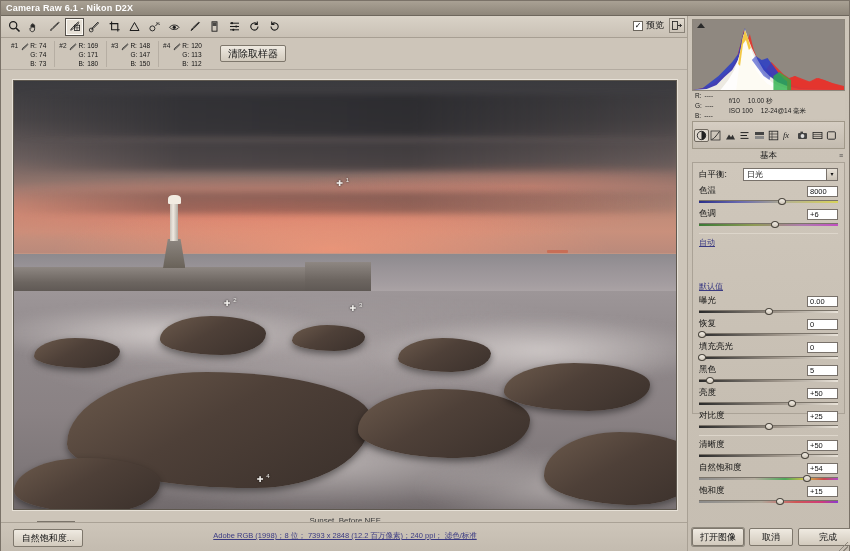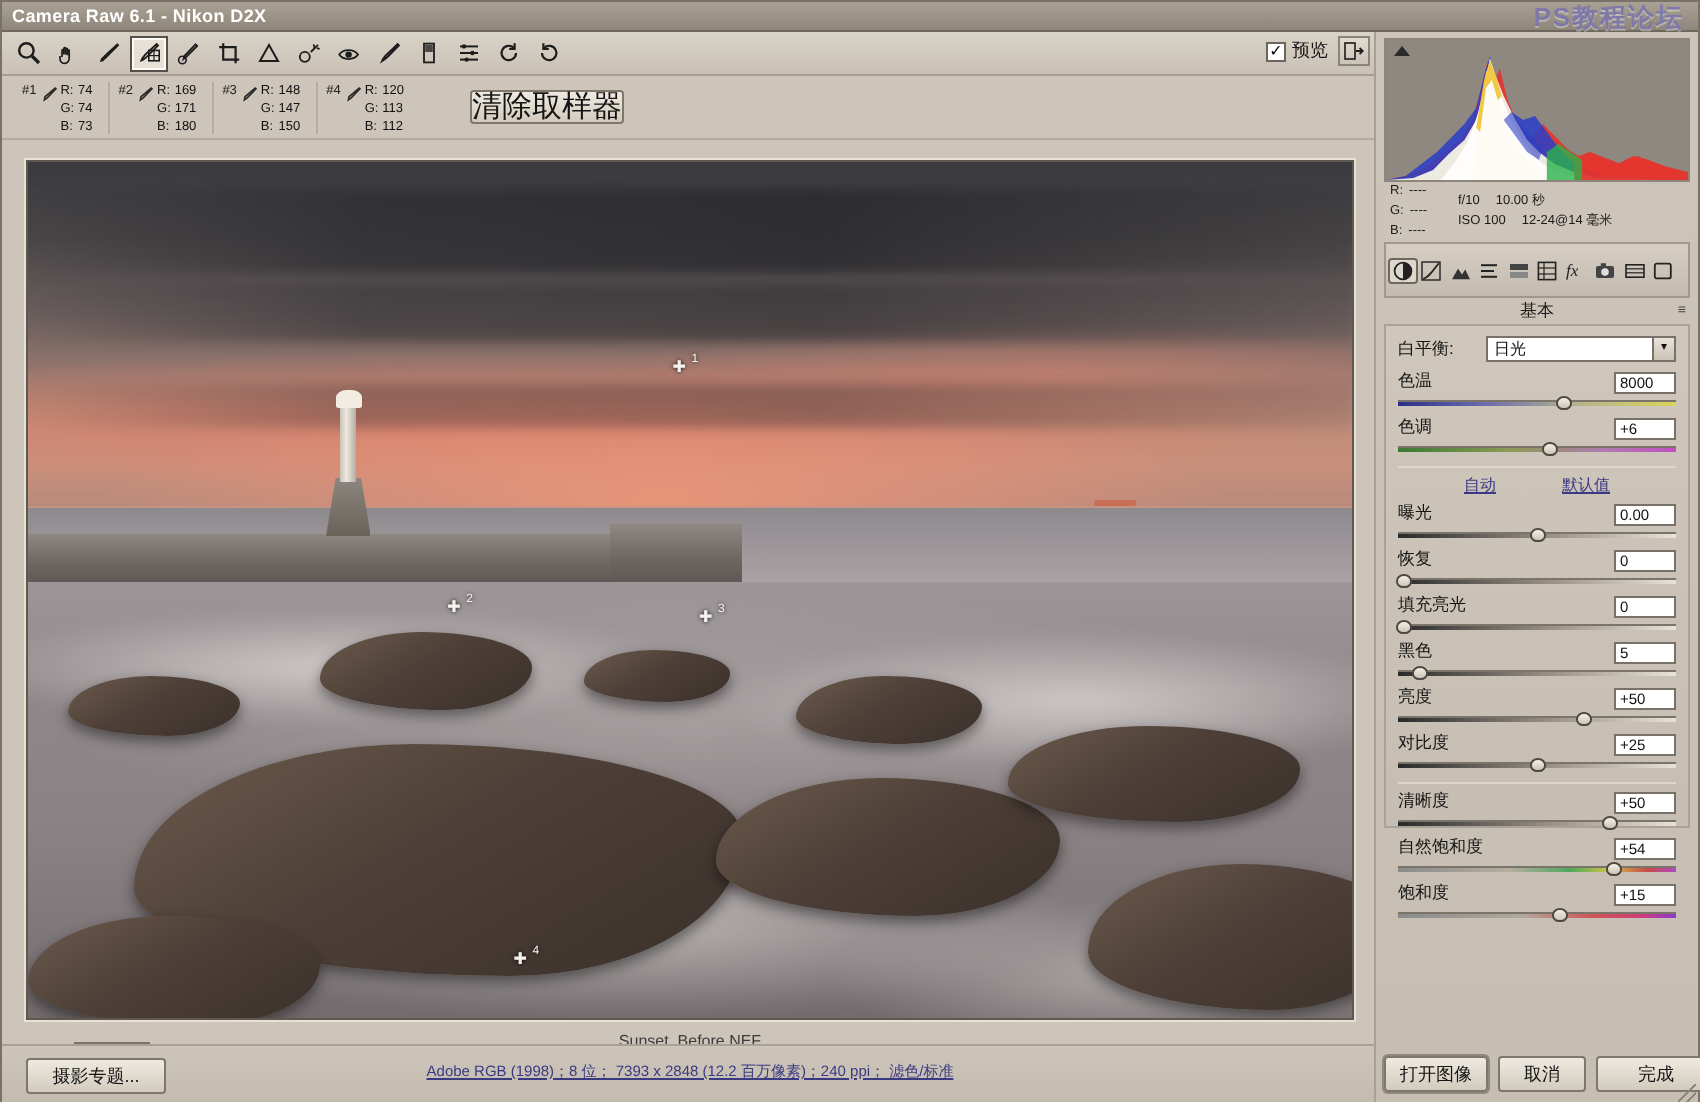--- a/index.html
+++ b/index.html
@@ -92,26 +92,26 @@
   .s-pip {
     width:12px; font-size:7px; color:#2a2a2a;
     display:flex;flex-direction:column;align-items:center;justify-content:center;
     padding-top:2px;
   }
   .s-idx { font-size:6.5px; color:#222; line-height:1.45; }
   .s-vals { font-size:6.5px; color:#111; line-height:1.45; font-family:"Liberation Sans",sans-serif; }
   .s-vals div { white-space:nowrap; }
   .s-vals .lb { display:inline-block; width:7px; }
   .clearbtn {
-    margin-left:25px;
+    margin-left:10px;
     height:17px; min-width:66px;
     border:1px solid #7e776c;
     border-radius:2px;
     background: linear-gradient(#efeae1,#d2cabd);
-    font-size:15px; color:#151515;
+    font-size:10px; color:#151515;
     display:flex;align-items:center;justify-content:center;
     cursor:pointer;
   }
 
   
   .canvaswrap {
     position:absolute; left:0; top:54px;
     width:688px; height:444px;
     background:#cdc5b9;
     padding:10px 12px 4px 12px;
@@ -325,21 +325,21 @@
     transform: translateX(-4px);
   }
   .t-temp .bar { background: linear-gradient(90deg,#2a2f8a,#6a6ab0 30%,#b7b48c 65%,#d8d35a); }
   .t-tint .bar { background: linear-gradient(90deg,#3a7a35,#8e9a55 40%,#b07ab0 75%,#c24fc2); }
   .t-grad .bar { background: linear-gradient(90deg,#2a2a2a,#9a9186 55%,#e8e2d8); }
   .t-sat .bar  { background: linear-gradient(90deg,#8b8b8b,#b0a89a 45%,#cf5555 70%,#d03b7a 88%,#8b3bd0); }
   .t-vib .bar  { background: linear-gradient(90deg,#8b8b8b,#b5ad9f 40%,#4fa85a 62%,#d0c24a 76%,#c74a4a 90%,#b04ac7); }
 
   .divider { height:1px; background:#b0a89c; border-bottom:1px solid #ddd6cb; margin:5px 0 3px 0; }
   .autorow {
-    display:flex; justify-content:center; gap:33px; margin:1px 0 3px 0;
+    display:flex; justify-content:center; gap:33px; margin:1px 0 3px 0;flex-direction:column;
   }
   .autorow a {
     font-size:8px; color:#3a3a82; text-decoration:underline; cursor:pointer;
   }
 
   
   .rightfooter {
     position:absolute; right:0; bottom:0; width:162px; height:30px;
   }
   .fbtn {
@@ -377,24 +377,20 @@
 </style>
 </head>
 <body>
 
 <div id="app">
 
   <div class="titlebar">
     <span>Camera Raw 6.1 -  Nikon D2X</span>
   </div>
 
-  <div class="wm-top">
-    <div class="l1">PS教程论坛</div>
-    <div class="l2">BBS.16XX8.COM</div>
-  </div>
 
   <div class="left">
 
     <div class="toolbar">
       <div class="tool" title="Zoom">
         <svg width="13" height="13" viewBox="0 0 13 13">
             <circle cx="5.2" cy="5.2" r="3.6" fill="none" stroke="#1c1c1c" stroke-width="1.2"></circle>
             <line x1="8" y1="8" x2="11.5" y2="11.5" stroke="#1c1c1c" stroke-width="1.6"></line>
           </svg>
       </div>
@@ -596,21 +592,21 @@
     <div class="filecaption">Sunset_Before.NEF</div>
 
     <div class="zoombar">
       <div class="zbtn">−</div>
       <div class="zbtn">+</div>
       <div class="zfield">28.3%</div>
       <div class="zbtn">▾</div>
     </div>
 
     <div class="bottombar">
-      <div class="savebtn">摄影专题...</div>
+      <div class="savebtn">自然饱和度...</div>
       <div class="workflow">Adobe RGB (1998)；8 位； 7393 x 2848 (12.2 百万像素)；240 ppi； 滤色/标准</div>
     </div>
   </div>
 
   <div class="right">
 
     <div class="histbox">
       <svg viewBox="0 0 154 70" preserveAspectRatio="none">
         <rect x="0" y="0" width="154" height="70" fill="#8f8880"></rect>
         <path d="M0,70 L10,68 L20,64 L30,56 L38,50 L44,40 L48,26 L52,10 L55,22 L58,14 L62,30 L68,44 L74,50 L80,42 L86,48 L92,54 L98,58 L104,56 L110,60 L118,62 L126,58 L134,60 L142,63 L154,66 L154,70 Z" fill="#e4352e" opacity=".92"></path>

